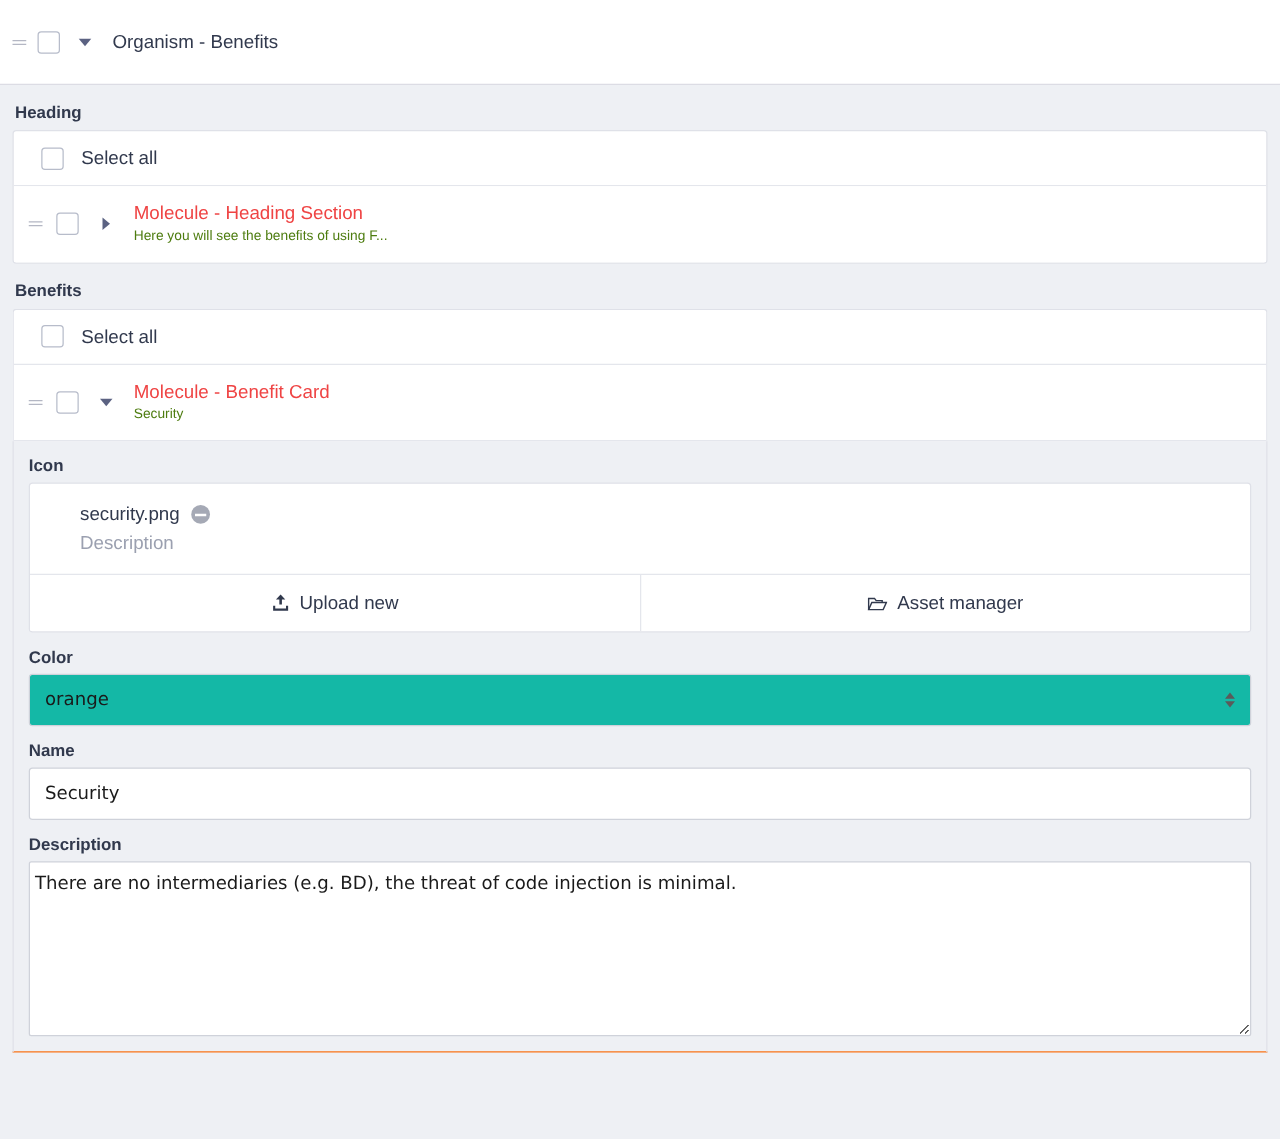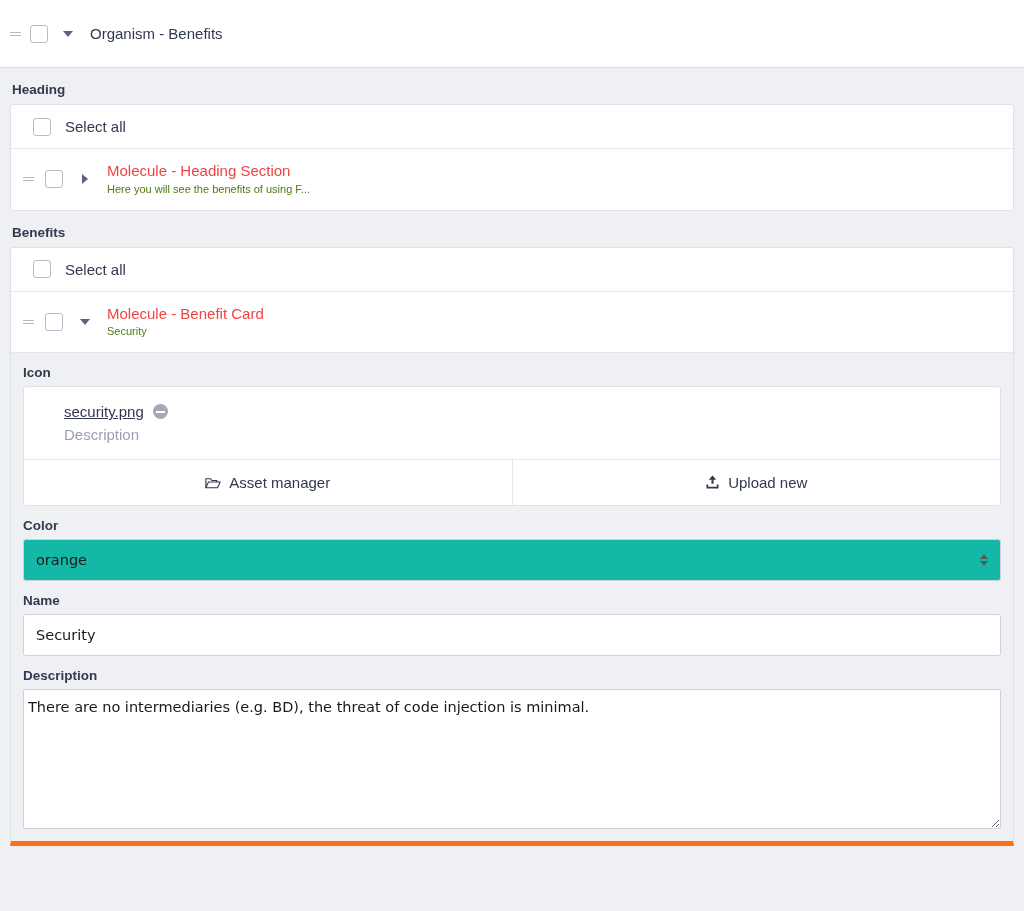--- a/index.html
+++ b/index.html
@@ -130,21 +130,21 @@
     font-size: 11px;
     color: #4d7c0f;
     margin-top: 2px;
   }
 
   
   .nested {
     margin: 0 10px 0 10px;
     border-left: 1px solid #dfe1e8;
     border-right: 1px solid #dfe1e8;
-    border-bottom: 5px solid #f97316;
+    border-bottom: 1px solid #f97316;
     background: #eef0f4;
     padding: 0 12px 12px 12px;
     box-sizing: border-box;
   }
   .field-label {
     font-size: 13.5px;
     font-weight: bold;
     color: #31394d;
     padding: 12px 0 6px 0;
   }
@@ -155,21 +155,20 @@
     border: 1px solid #dfe1e8;
     border-radius: 3px;
     overflow: hidden;
   }
   .asset-info {
     padding: 16px 0 16px 40px;
   }
   .asset-name-line {
     display: flex;
     align-items: center;
-    text-decoration: underline;
   }
   .asset-name {
     font-size: 15px;
     color: #31394d;
   }
   .remove-icon {
     width: 15px;
     height: 15px;
     border-radius: 50%;
     background: #a5a9b5;
@@ -353,35 +352,35 @@
     <div class="asset-info">
       <div class="asset-name-line">
         <span class="asset-name">security.png</span>
         <span class="remove-icon"></span>
       </div>
       <div class="asset-desc">Description</div>
     </div>
     <div class="asset-actions">
       <div class="asset-btn">
         <span>
+          <svg width="15" height="15" viewBox="0 0 16 16" fill="#31394d">
+            <path d="M8 0.6 L12 5 H9.1 V9.2 H6.9 V5 H4 Z"></path>
+            <path d="M1.6 10.2 H3.4 V12.6 H12.6 V10.2 H14.4 V14.4 H1.6 Z"></path>
+          </svg>
+        </span>
+        <span>Upload new</span>
+      </div>
+      <div class="asset-btn">
+        <span>
           <svg width="16" height="14" viewBox="0 0 18 14" fill="none" stroke="#31394d" stroke-width="1.3">
             <path d="M1 12.3 V2.2 H6.3 L7.8 4.2 H13.2 V5.9"></path>
             <path d="M1 12.3 L3.9 5.9 H17 L14.1 12.3 Z"></path>
           </svg>
         </span>
         <span>Asset manager</span>
-      </div>
-      <div class="asset-btn">
-        <span>
-          <svg width="15" height="15" viewBox="0 0 16 16" fill="#31394d">
-            <path d="M8 0.6 L12 5 H9.1 V9.2 H6.9 V5 H4 Z"></path>
-            <path d="M1.6 10.2 H3.4 V12.6 H12.6 V10.2 H14.4 V14.4 H1.6 Z"></path>
-          </svg>
-        </span>
-        <span>Upload new</span>
       </div>
     </div>
   </div>
 
   <div class="field-label">Color</div>
   <div class="sel-wrap">
     <select class="ctrl">
       <option>orange</option>
     </select>
     <span class="sel-arrows">

